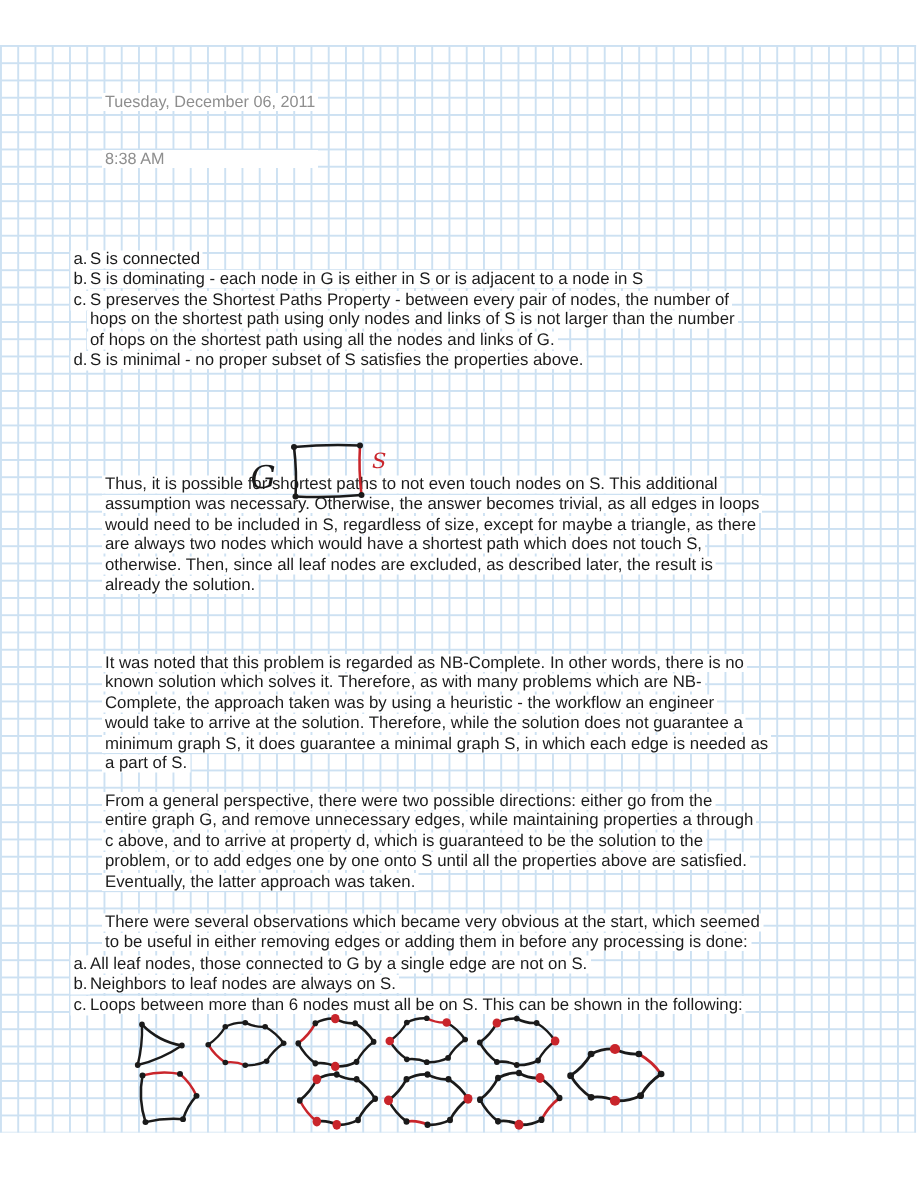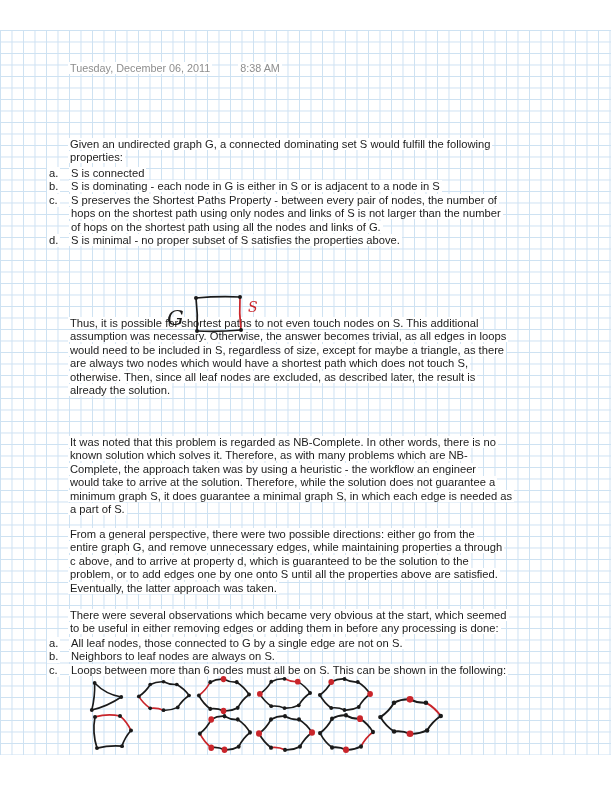--- a/index.html
+++ b/index.html
@@ -7,48 +7,46 @@
         font-family:"Liberation Sans",sans-serif;overflow:hidden;}
   .grid{position:absolute;left:0;top:30px;width:611px;height:725px;
         background-image:
           linear-gradient(to right,#cde1f2 1px,transparent 1px),
           linear-gradient(to bottom,#cde1f2 1px,transparent 1px);
         background-size:11.5px 11.5px;}
   .title{position:absolute;left:66px;top:33px;font-size:20px;font-weight:600;
          color:#2f2f2f;}
   .title .hl{padding:0 3px;}
   .dateline{position:absolute;left:68px;top:62px;font-size:10.8px;color:#8e8e8e;
-            display:flex;gap:26px;}
+            display:flex;gap:26px;flex-direction:column;}
   .block{position:absolute;left:68px;width:470px;font-size:11.2px;
          line-height:13.4px;color:#1c1c1c;}
   .hl{background:#ffffff;padding:0 2px;white-space:pre-line;
       box-decoration-break:clone;-webkit-box-decoration-break:clone;}
   .li{position:absolute;left:47px;width:491px;font-size:11.2px;
       line-height:13.4px;color:#1c1c1c;}
   .li .marker{position:absolute;left:0;top:0;}
-  .li .txt{display:block;margin-left:22px;}
+  .li .txt{display:block;margin-left:11px;}
   .footer{position:absolute;left:0;top:769px;width:611px;text-align:center;
           font-family:"Liberation Serif",serif;font-size:12.5px;font-weight:600;
           color:#121212;}
   #figures-layer{position:absolute;left:0;top:0;width:611px;height:792px;}
 </style>
 </head>
 <body>
 
 <div class="page">
   <div class="grid"></div>
 
 
   <div class="dateline">
     <span class="hl">Tuesday, December 06, 2011</span>
     <span class="hl">8:38 AM</span>
   </div>
 
-  <div class="block" style="top:138px"><span class="hl">Given an undirected graph G, a connected dominating set S would fulfill the following
-properties:</span></div>
 
   <div class="li" style="top:167px">
     <span class="marker hl">a.</span>
     <span class="txt"><span class="hl">S is connected</span></span>
   </div>
   <div class="li" style="top:180px">
     <span class="marker hl">b.</span>
     <span class="txt"><span class="hl">S is dominating - each node in G is either in S or is adjacent to a node in S</span></span>
   </div>
   <div class="li" style="top:194px">

